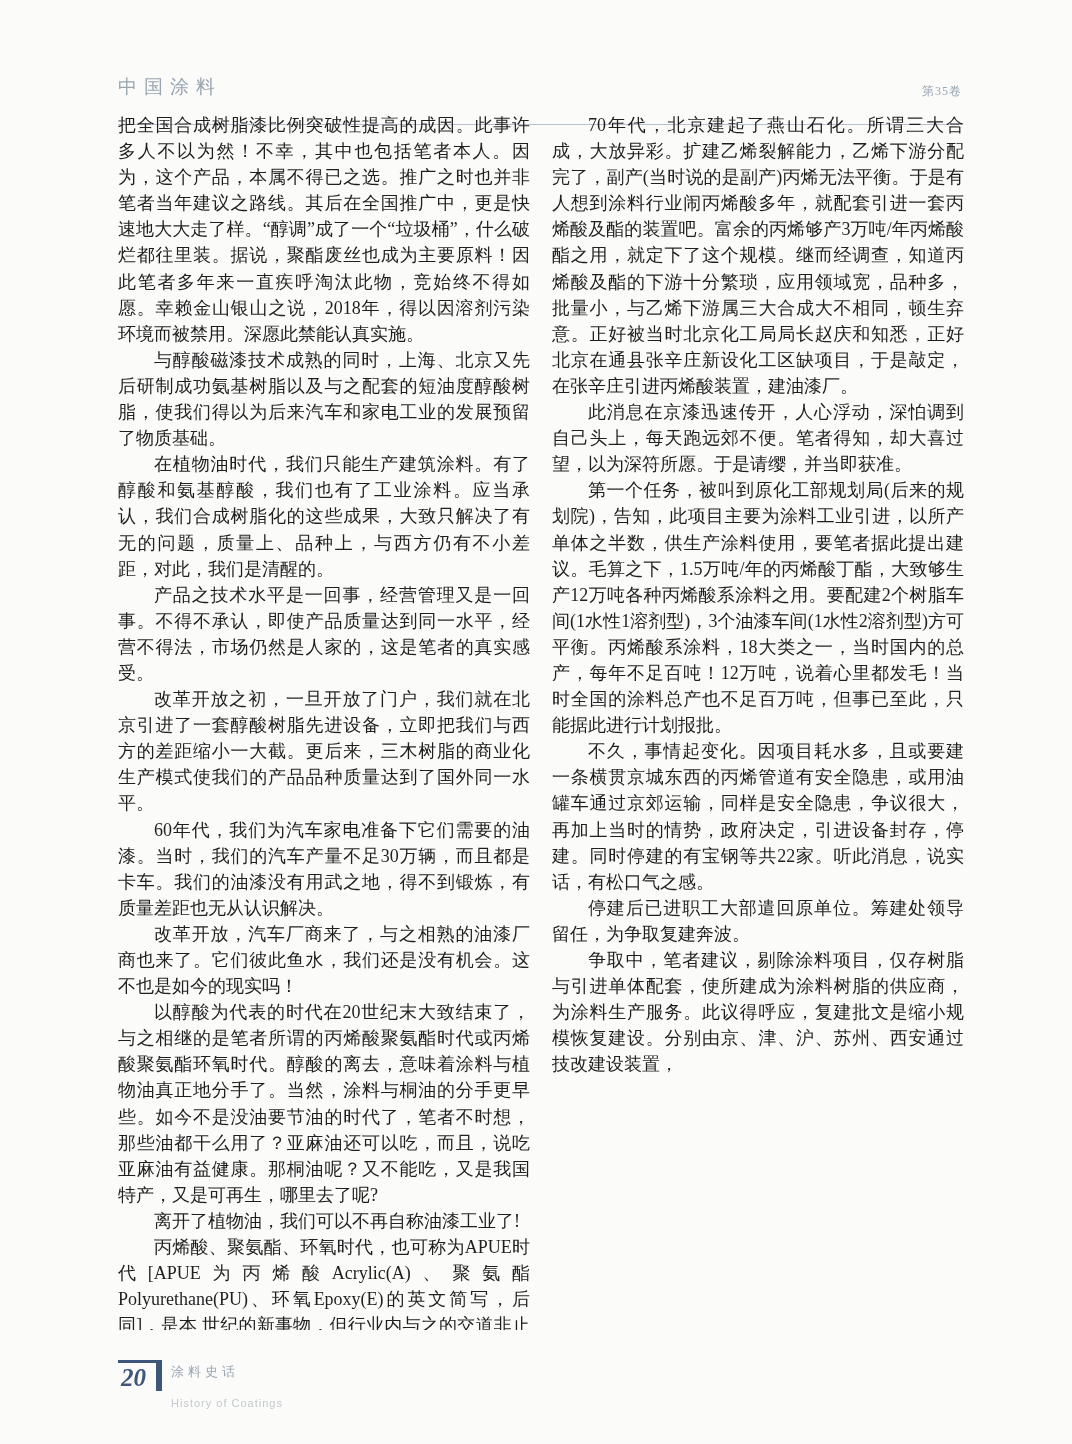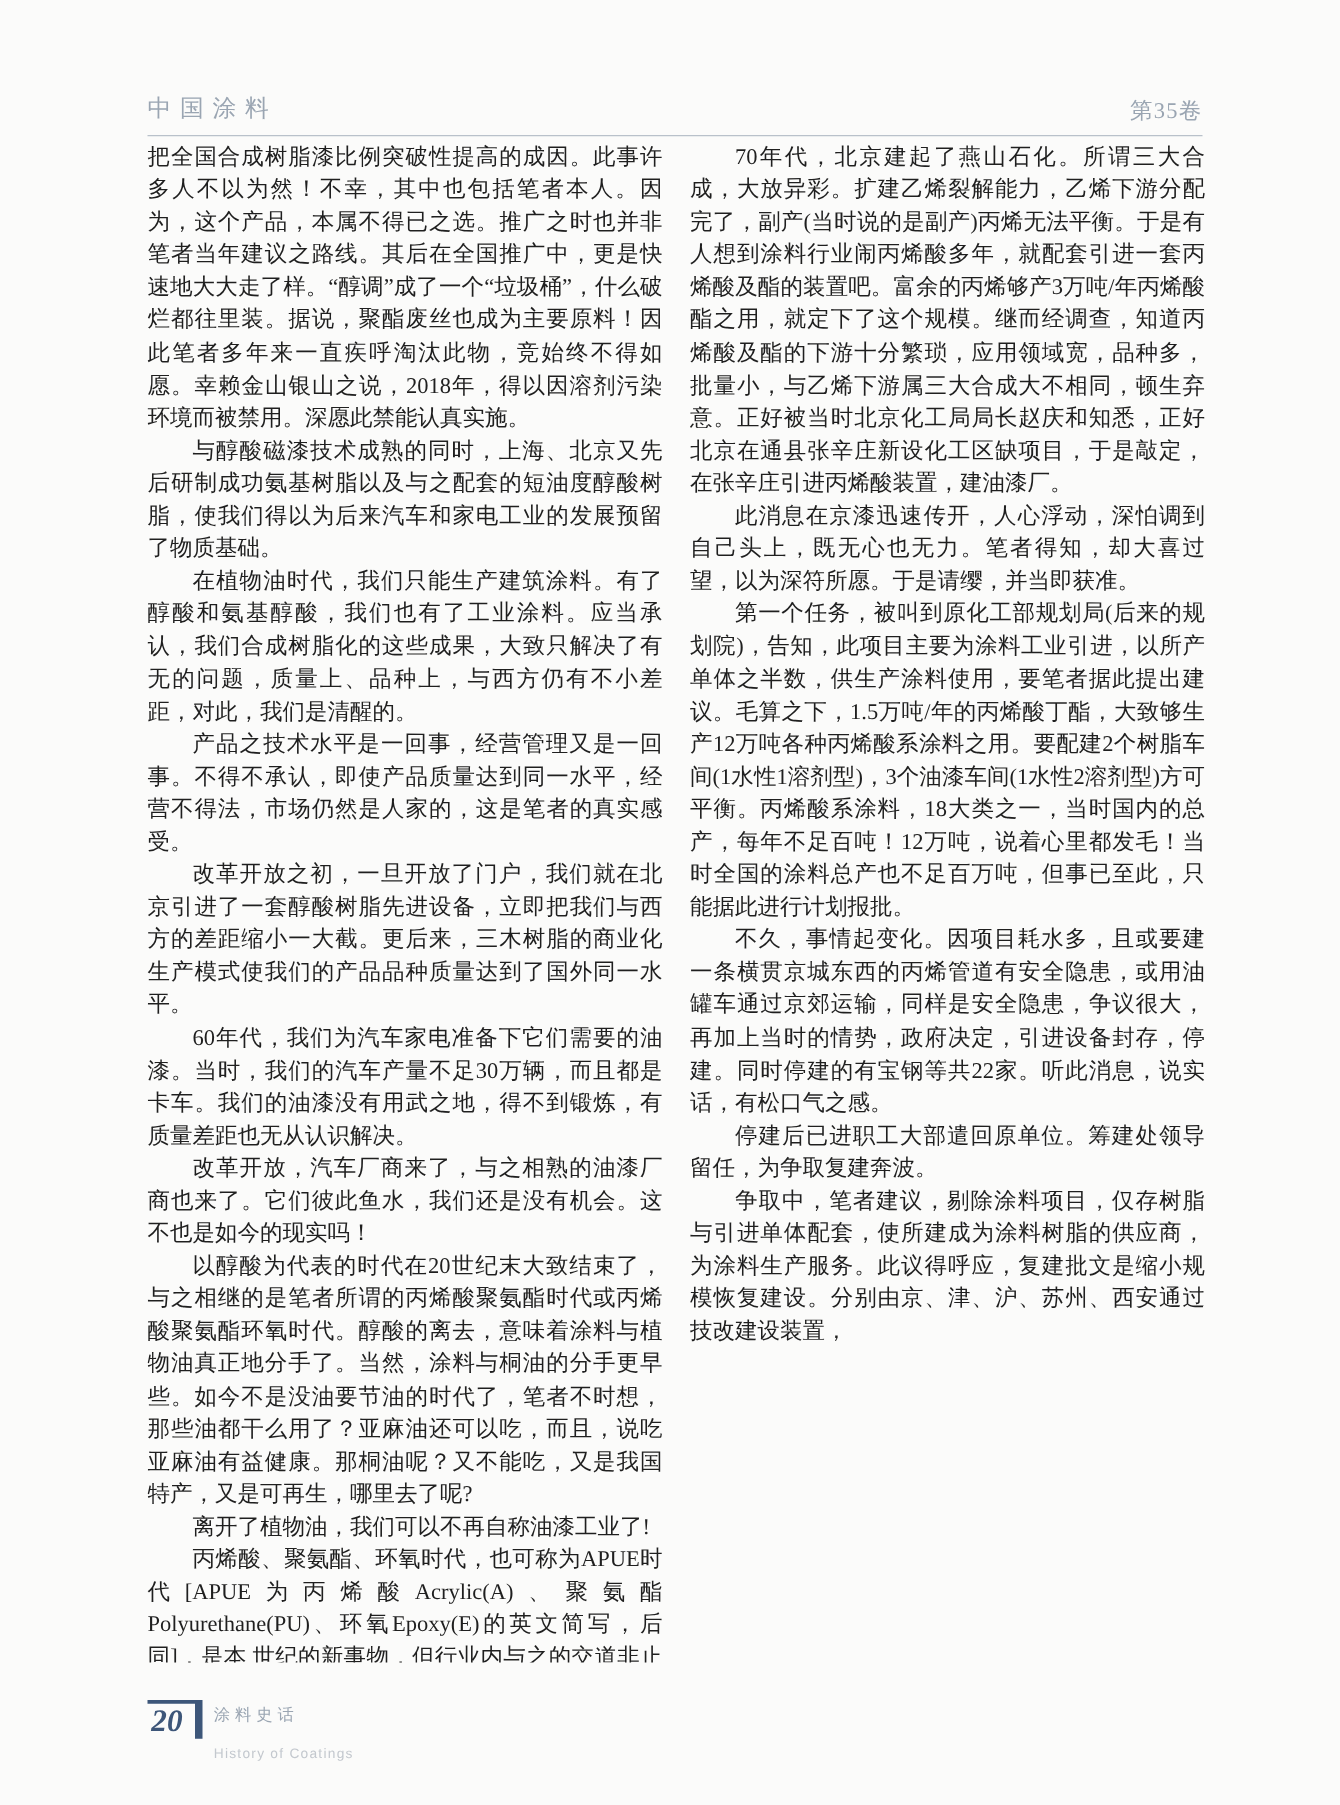--- a/index.html
+++ b/index.html
@@ -14,25 +14,25 @@
   body{
     width:1072px;height:1444px;position:relative;
     background:var(--paper);
     font-family:"Liberation Serif","DejaVu Serif",serif;
     overflow:hidden;
   }
   
   .page-header{
     position:absolute;left:118px;top:74px;width:844px;
     display:flex;justify-content:space-between;align-items:flex-end;
-    padding-bottom:8px;border-bottom:1px solid var(--rule);
+    padding-bottom:24px;border-bottom:1px solid var(--rule);
     color:var(--muted);
   }
   .journal-name{font-size:19px;letter-spacing:7px;}
-  .volume-label{font-size:18px;letter-spacing:1px;}
+  .volume-label{font-size:12px;letter-spacing:1px;}
   
   .column{
     position:absolute;top:112px;width:412px;height:1218px;overflow:hidden;
     font-size:18px;line-height:26.1px;text-align:justify;
     color:var(--ink);
   }
   .col-left{left:118px;}
   .col-right{left:552px;}
   .column p{margin:0;padding:0;text-indent:2em;}
   .column p.continuation{text-indent:0;}
@@ -78,21 +78,21 @@
     <p>60年代，我们为汽车家电准备下它们需要的油漆。当时，我们的汽车产量不足30万辆，而且都是卡车。我们的油漆没有用武之地，得不到锻炼，有质量差距也无从认识解决。</p>
     <p>改革开放，汽车厂商来了，与之相熟的油漆厂商也来了。它们彼此鱼水，我们还是没有机会。这不也是如今的现实吗！</p>
     <p>以醇酸为代表的时代在20世纪末大致结束了，与之相继的是笔者所谓的丙烯酸聚氨酯时代或丙烯酸聚氨酯环氧时代。醇酸的离去，意味着涂料与植物油真正地分手了。当然，涂料与桐油的分手更早些。如今不是没油要节油的时代了，笔者不时想，那些油都干么用了？亚麻油还可以吃，而且，说吃亚麻油有益健康。那桐油呢？又不能吃，又是我国特产，又是可再生，哪里去了呢?</p>
     <p>离开了植物油，我们可以不再自称油漆工业了!</p>
     <p>丙烯酸、聚氨酯、环氧时代，也可称为APUE时代[APUE为丙烯酸Acrylic(A)、聚氨酯Polyurethane(PU)、环氧Epoxy(E)的英文简写，后同]，是本 世纪的新事物，但行业内与之的交道非止一日，盖有年矣。</p>
 
   </section>
 
   <section class="column col-right">
     <p>70年代，北京建起了燕山石化。所谓三大合成，大放异彩。扩建乙烯裂解能力，乙烯下游分配完了，副产(当时说的是副产)丙烯无法平衡。于是有人想到涂料行业闹丙烯酸多年，就配套引进一套丙烯酸及酯的装置吧。富余的丙烯够产3万吨/年丙烯酸酯之用，就定下了这个规模。继而经调查，知道丙烯酸及酯的下游十分繁琐，应用领域宽，品种多，批量小，与乙烯下游属三大合成大不相同，顿生弃意。正好被当时北京化工局局长赵庆和知悉，正好北京在通县张辛庄新设化工区缺项目，于是敲定，在张辛庄引进丙烯酸装置，建油漆厂。</p>
-    <p>此消息在京漆迅速传开，人心浮动，深怕调到自己头上，既无心也无力。笔者得知，却大喜过望，以为深符所愿。于是请缨，并当即获准。</p>
+    <p>此消息在京漆迅速传开，人心浮动，深怕调到自己头上，每天跑远郊不便。笔者得知，却大喜过望，以为深符所愿。于是请缨，并当即获准。</p>
     <p>第一个任务，被叫到原化工部规划局(后来的规划院)，告知，此项目主要为涂料工业引进，以所产单体之半数，供生产涂料使用，要笔者据此提出建议。毛算之下，1.5万吨/年的丙烯酸丁酯，大致够生产12万吨各种丙烯酸系涂料之用。要配建2个树脂车间(1水性1溶剂型)，3个油漆车间(1水性2溶剂型)方可平衡。丙烯酸系涂料，18大类之一，当时国内的总产，每年不足百吨！12万吨，说着心里都发毛！当时全国的涂料总产也不足百万吨，但事已至此，只能据此进行计划报批。</p>
     <p>不久，事情起变化。因项目耗水多，且或要建一条横贯京城东西的丙烯管道有安全隐患，或用油罐车通过京郊运输，同样是安全隐患，争议很大，再加上当时的情势，政府决定，引进设备封存，停建。同时停建的有宝钢等共22家。听此消息，说实话，有松口气之感。</p>
     <p>停建后已进职工大部遣回原单位。筹建处领导留任，为争取复建奔波。</p>
     <p>争取中，笔者建议，剔除涂料项目，仅存树脂与引进单体配套，使所建成为涂料树脂的供应商，为涂料生产服务。此议得呼应，复建批文是缩小规模恢复建设。分别由京、津、沪、苏州、西安通过技改建设装置，</p>
 
   </section>
 </main>
 
 <footer class="page-footer">
   <div class="page-num-box">

